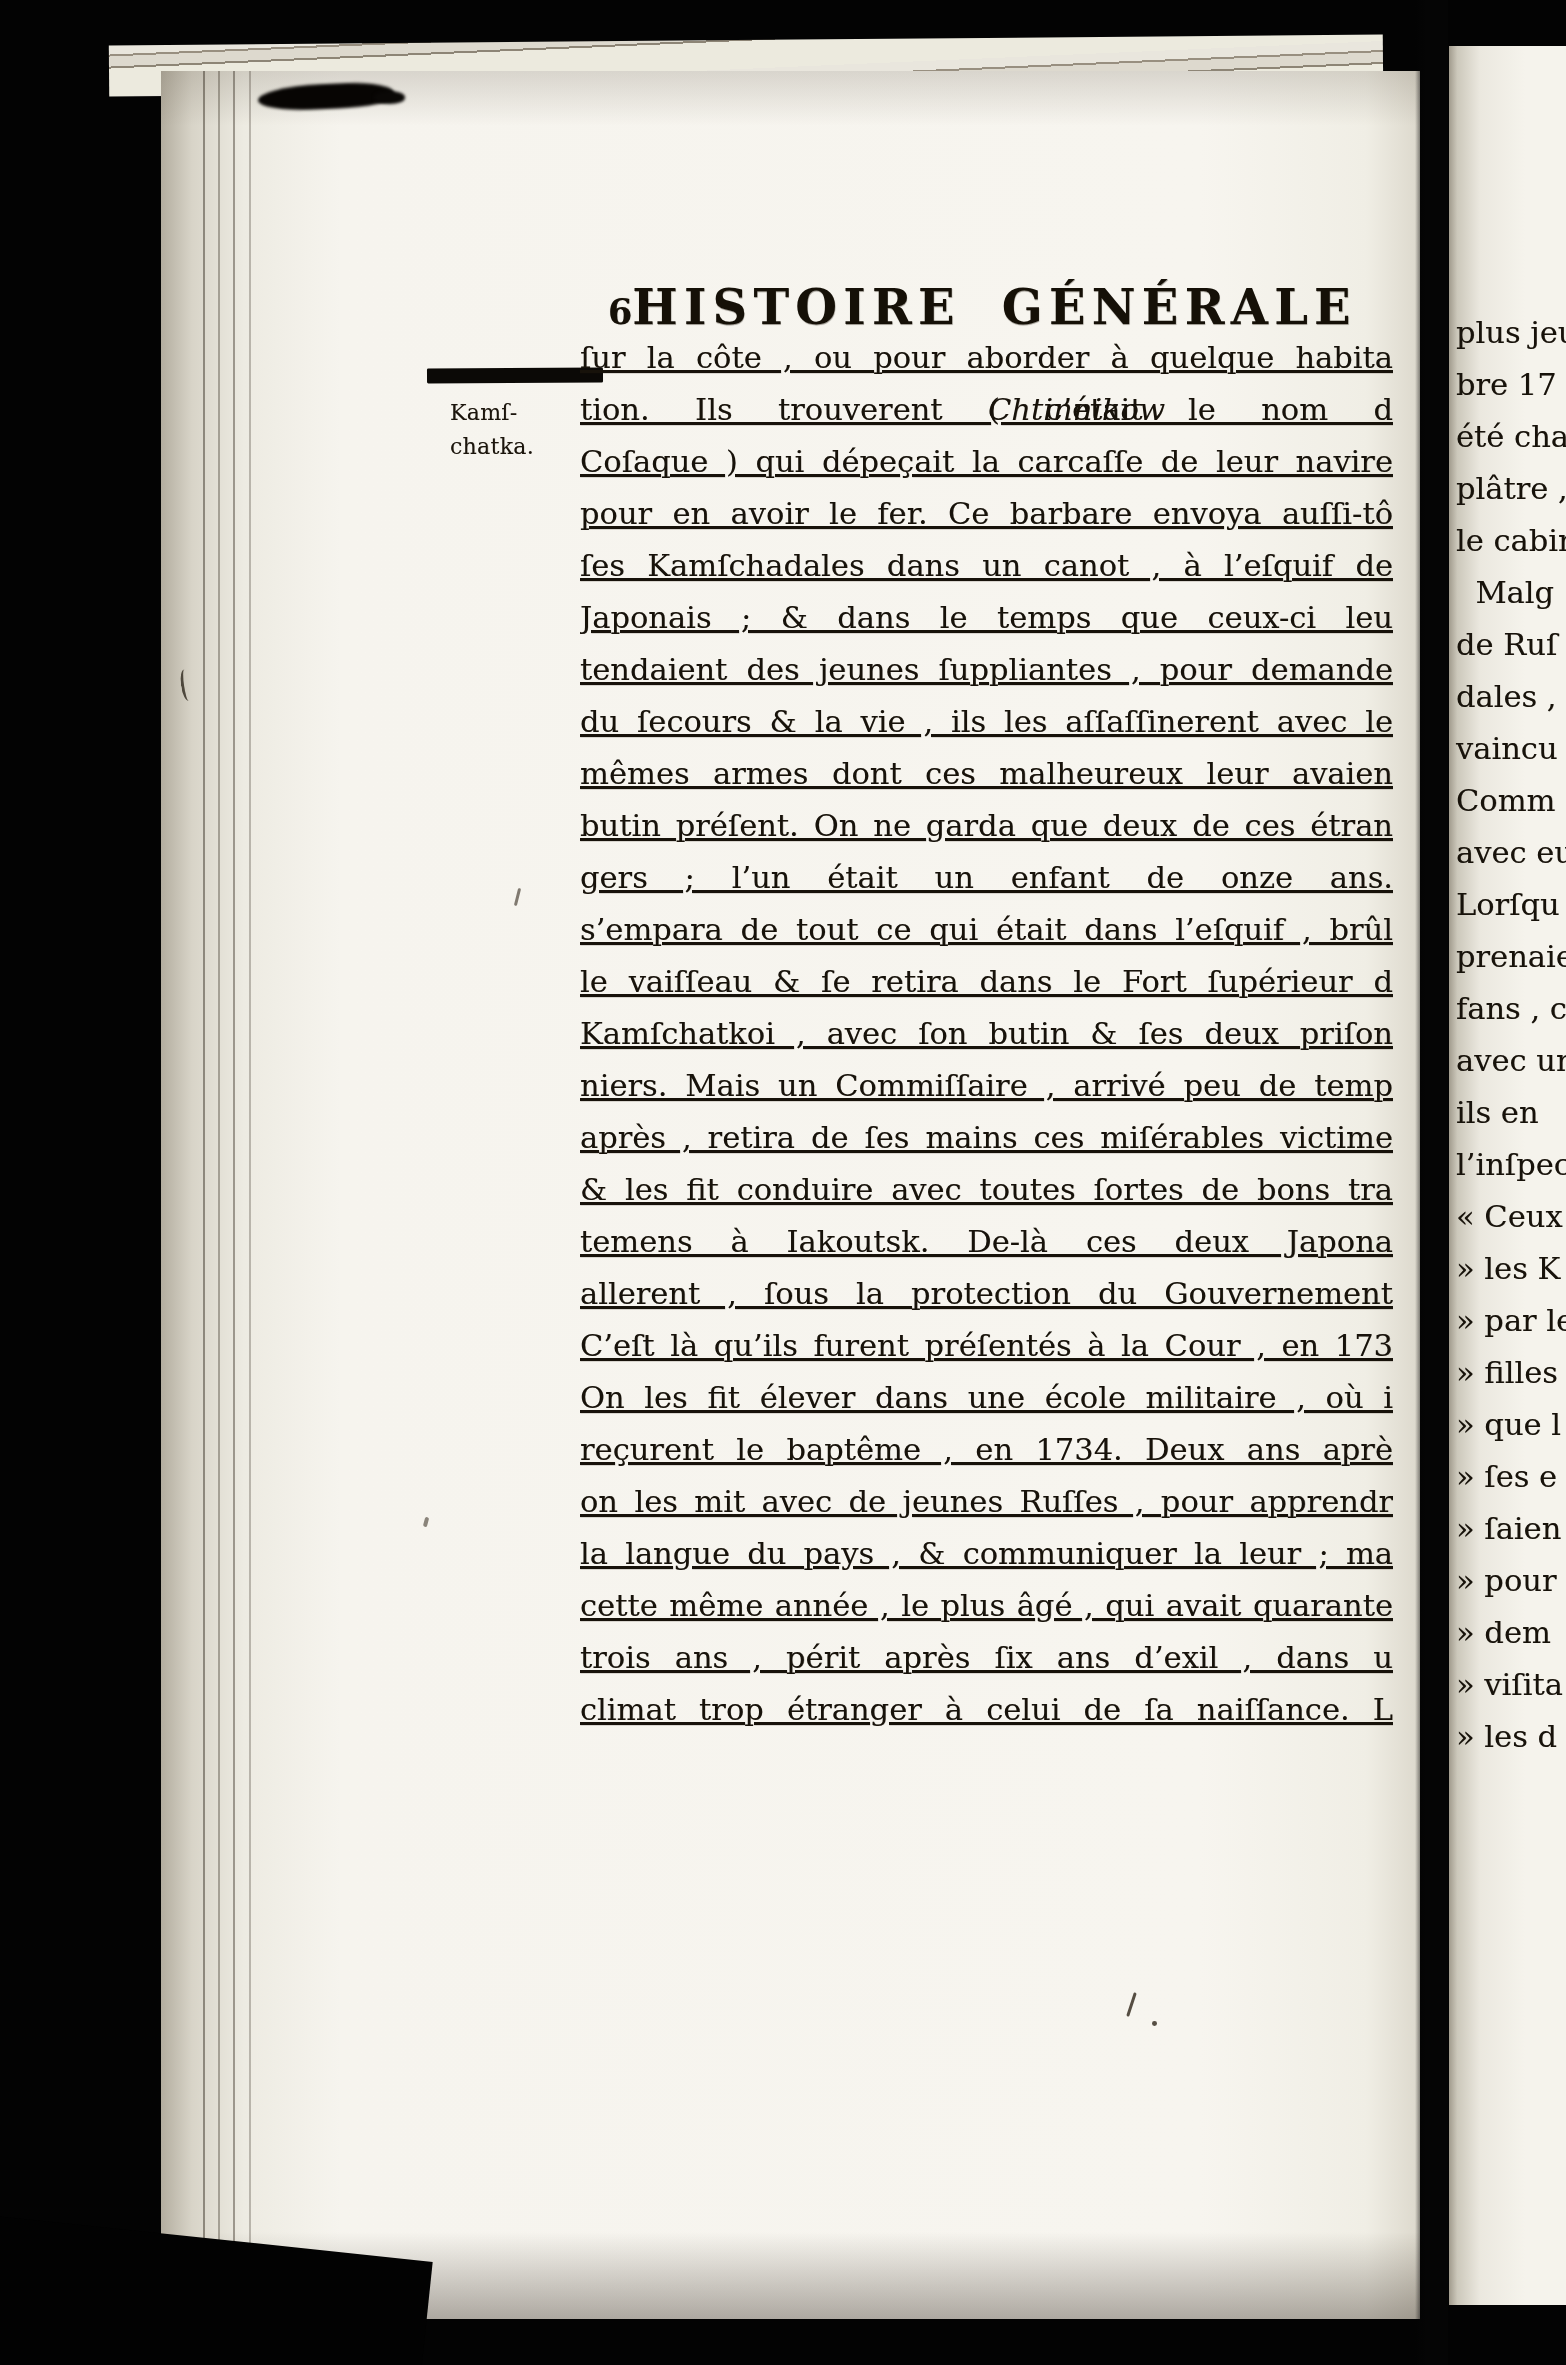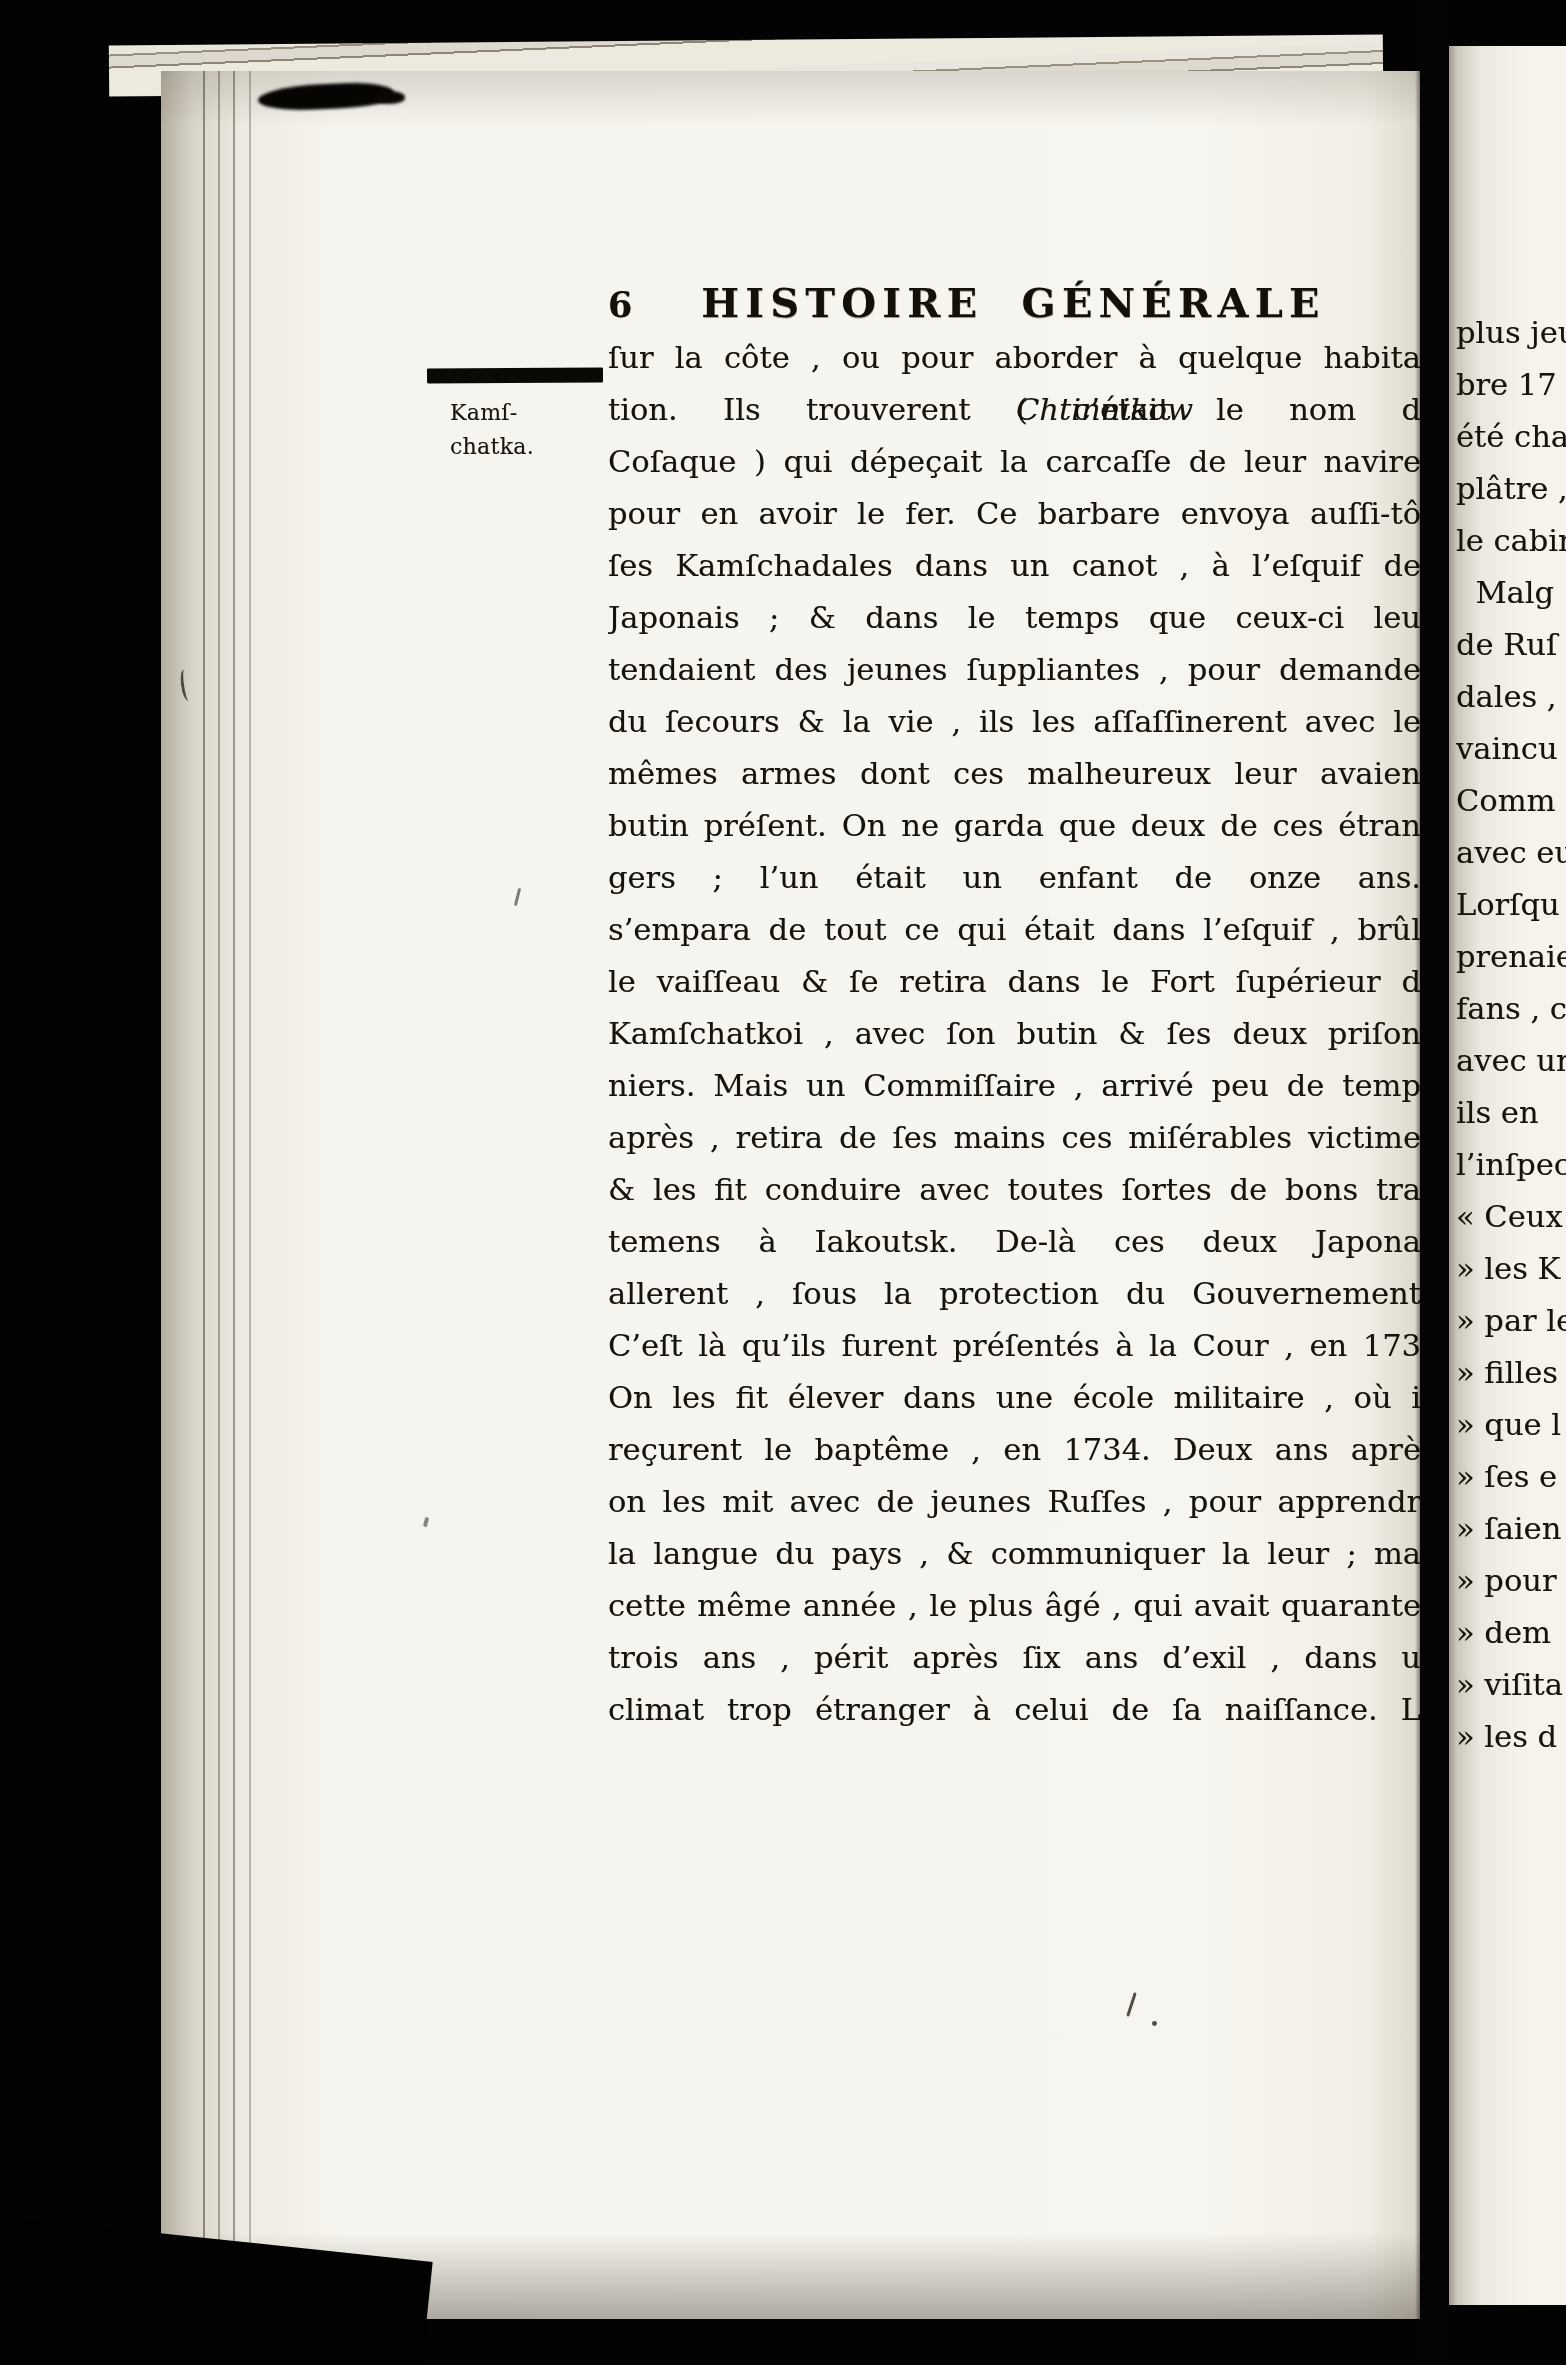--- a/index.html
+++ b/index.html
@@ -31,30 +31,30 @@
   .smudge{
     left:258px;top:84px;width:136px;height:25px;background:#070503;
     border-radius:60% 45% 55% 50%/70% 60% 50% 60%;
     filter:blur(1.7px);transform:rotate(-2.5deg);
   }
   .smudge2{left:374px;top:91px;width:30.5px;height:12.5px;background:#0a0806;border-radius:50%;filter:blur(1.4px);}
   
   .header{left:608px;top:279px;width:814px;height:54px;display:flex;align-items:baseline;color:#151007;}
   .pagenum{position:static;font-size:35px;font-weight:700;text-shadow:0.3px 0.4px 0.7px rgba(25,18,8,0.45);}
   .running-title{
-    position:static;margin-left:69px;font-size:40px;font-weight:700;
+    position:static;font-size:48px;font-weight:700;
     letter-spacing:6.2px;word-spacing:18px;white-space:nowrap;
     text-shadow:0.3px 0.5px 0.7px rgba(25,18,8,0.4);
   }
   
   .section-rule{left:427px;top:368px;width:176px;height:14.5px;background:#0b0906;transform:rotate(-0.3deg);border-radius:1.4px;}
   .margin-note{left:450px;top:396px;width:151px;color:#1b150c;}
   .note-line{position:static;font-size:22px;line-height:34px;letter-spacing:0.3px;text-shadow:0.3px 0.3px 0.6px rgba(25,18,8,0.35);}
   
-  .body-text{left:608px;top:332px;width:813px;color:#17120a;}
+  .body-text{left:580px;top:332px;width:813px;color:#17120a;text-decoration:underline;}
   .line{
     position:static;height:52px;line-height:52px;font-size:30.5px;
     text-align:justify;text-align-last:justify;overflow:hidden;
     text-shadow:0.3px 0.4px 0.6px rgba(25,18,8,0.35);
   }
   
   .gutter{left:1415px;top:0;width:33px;height:2366px;background:linear-gradient(90deg,rgba(5,5,5,0) 0,#050505 35%,#050505 100%);}
   
   .page-right{
     left:1449px;top:46px;width:118px;height:2259px;

